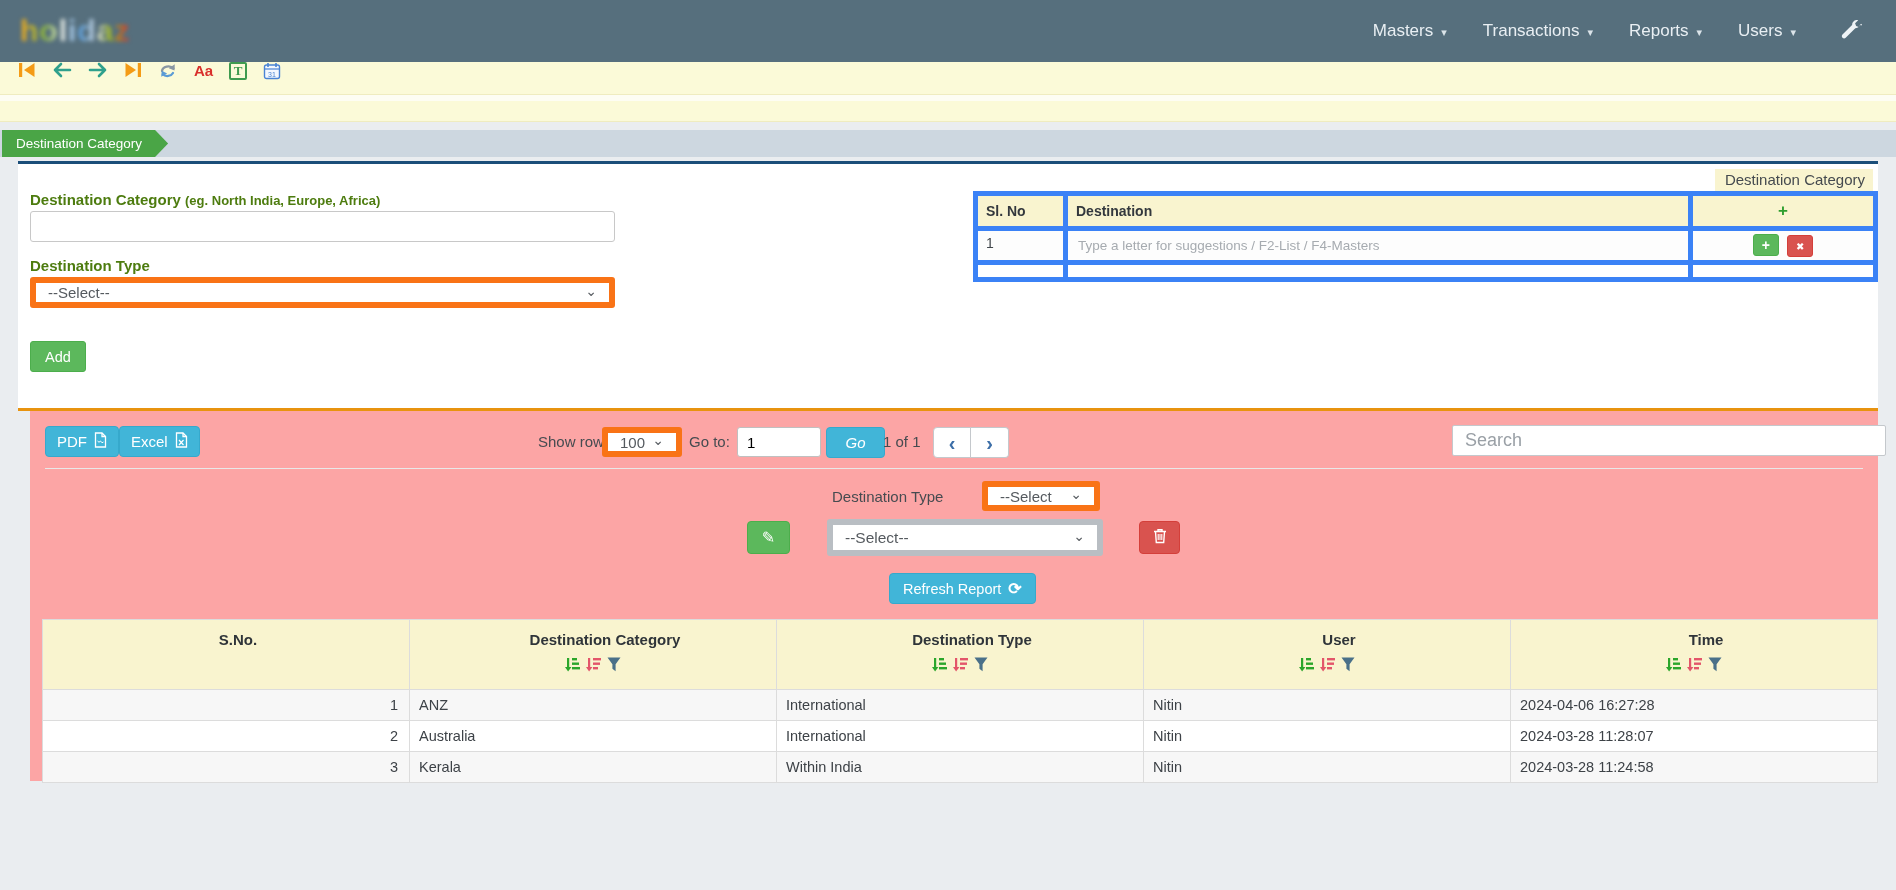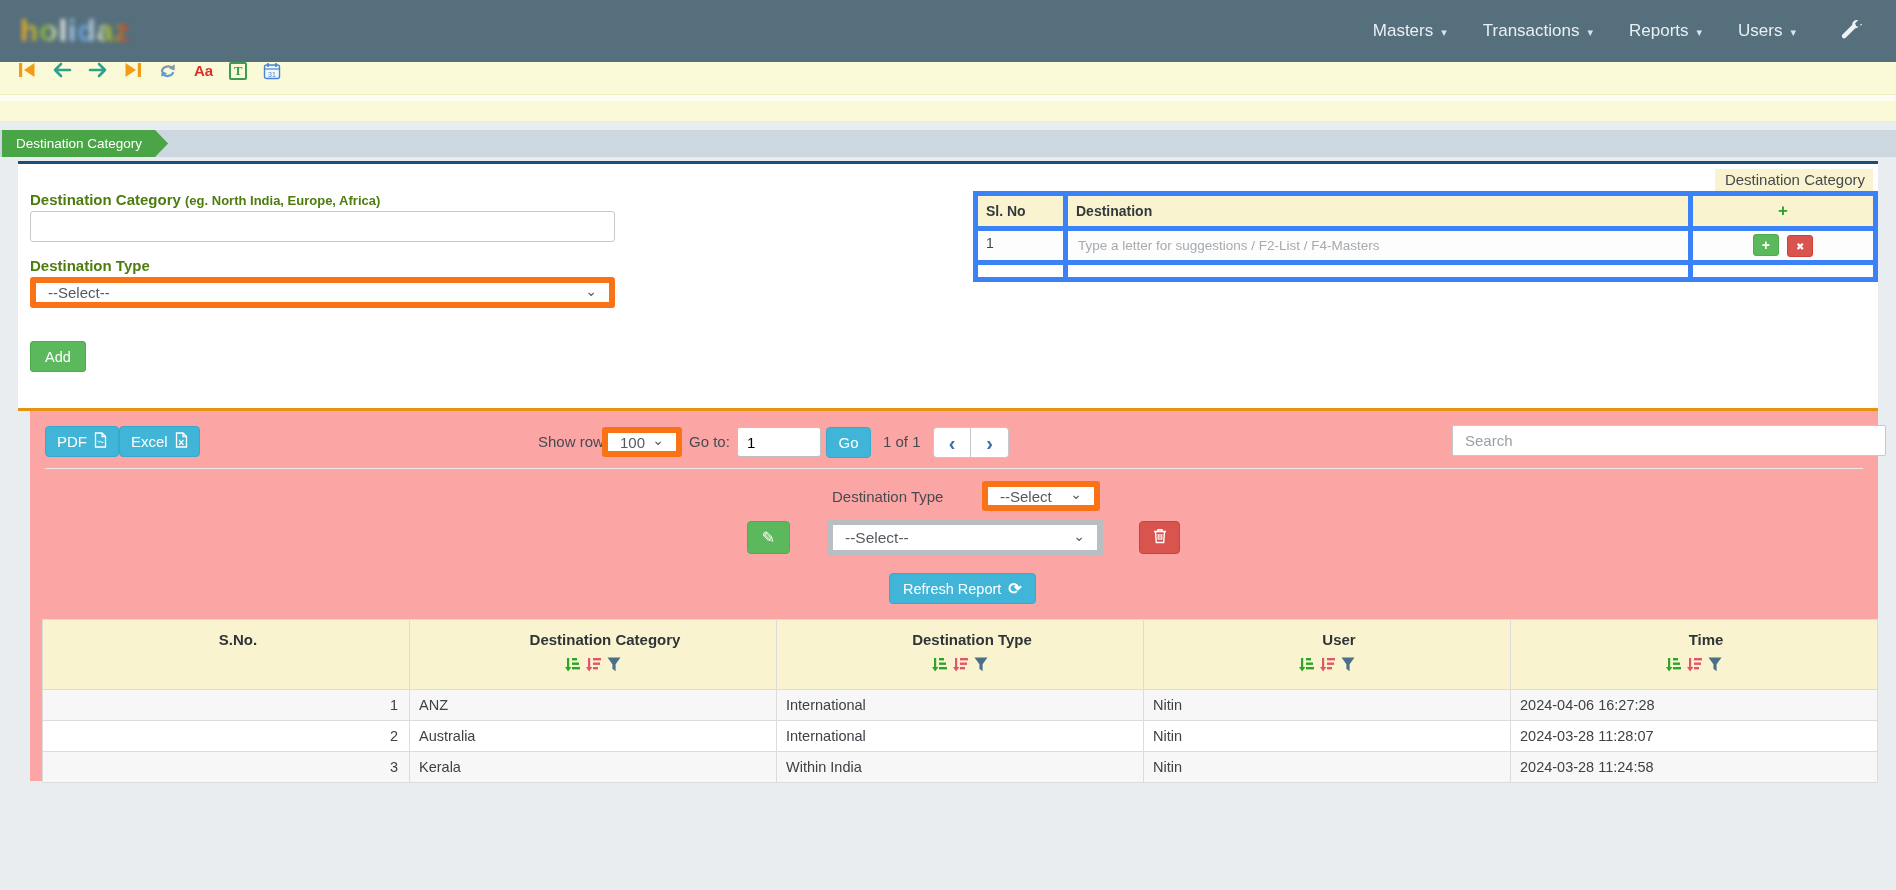--- a/index.html
+++ b/index.html
@@ -72,29 +72,29 @@
   .panel2 { position:absolute; left:18px; right:18px; top:411px; height:370px; background:#fca5a5;margin-left:12px; }
   .btn-blue { background:#41b5d8; border:1px solid #36a9cc; border-radius:4px; color:#fff;
               display:inline-flex; align-items:center; gap:7px; justify-content:center; font-size:15px;
               cursor:pointer; font-family:inherit; }
   .pdf-btn { position:absolute; left:15px; top:15px; height:31px; padding:0 11px; }
   .xls-btn { position:absolute; left:89px; top:15px; height:31px; padding:0 11px; }
   .lab { position:absolute; font-size:15px; color:#464b50; }
   .sr-select { position:absolute; left:572px; top:16px; width:80px; height:30px;text-align:center; }
   .goto-input { position:absolute; left:707px; top:16px; width:84px; height:30px; border:1px solid #c0c0c0;
                 border-radius:3px; padding:0 9px; font-size:15px; font-family:inherit; }
-  .go-btn { position:absolute; left:796px; top:16px; width:45px; height:31px; }
+  .go-btn { position:absolute; left:796px; top:16px; width:59px; height:31px;font-style:italic; }
   .pager { position:absolute; left:903px; top:16px; display:flex; }
   .pg-btn { width:38px; height:31px; background:#fff; border:1px solid #c4c8cc; color:#3d6fa8;
             font-size:20px; font-weight:bold; display:flex; align-items:center; justify-content:center;
             cursor:pointer; line-height:1; }
   .pg-prev { border-radius:4px 0 0 4px; }
   .pg-next { border-radius:0 4px 4px 0; border-left:none; }
   .search-input { position:absolute; left:1422px; top:14px; width:434px; height:31px; border:1px solid #c4c8cc;
-                  border-radius:2px; padding:0 12px; font-size:15px; font-family:inherit; }
+                  border-radius:2px; padding:0 12px; font-size:18px; font-family:inherit; }
   .search-input::placeholder, .goto-input::placeholder { color:#9aa0a6; }
   .hr1 { position:absolute; left:15px; right:15px; top:57px; border-top:1px solid #e8e8e8; }
   .ftype-select { position:absolute; left:952px; top:70px; width:118px; height:30px; }
   .edit-btn { position:absolute; left:717px; top:110px; width:43px; height:33px; background:#5cb85c;
               border:1px solid #4cae4c; border-radius:4px; color:#fff; font-size:16px; cursor:pointer; }
   .edit-select { position:absolute; left:797px; top:108px; width:276px; height:37px; border-color:#b9bec3;
                  font-size:15.5px; }
   .del-btn { position:absolute; left:1109px; top:110px; width:41px; height:33px; background:#d9534f;
              border:1px solid #d43f3a; border-radius:4px; display:flex; align-items:center; justify-content:center; cursor:pointer; }
   .refresh-btn { position:absolute; left:859px; top:162px; height:31px; padding:0 13px; font-size:14.5px; }

